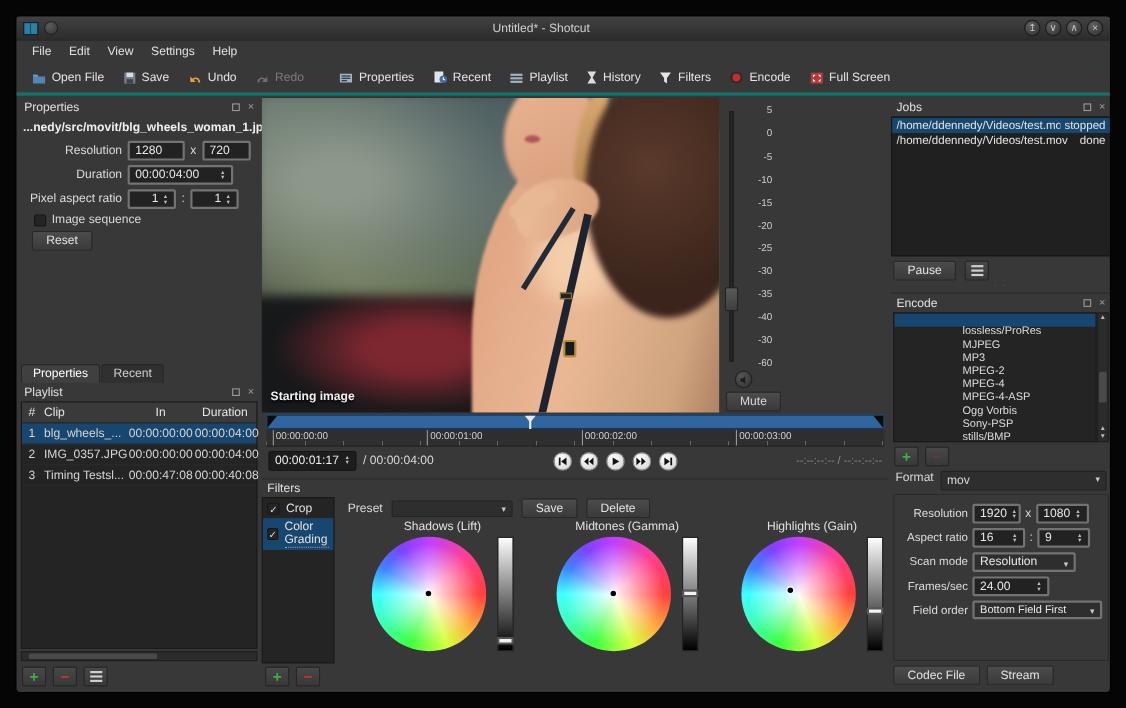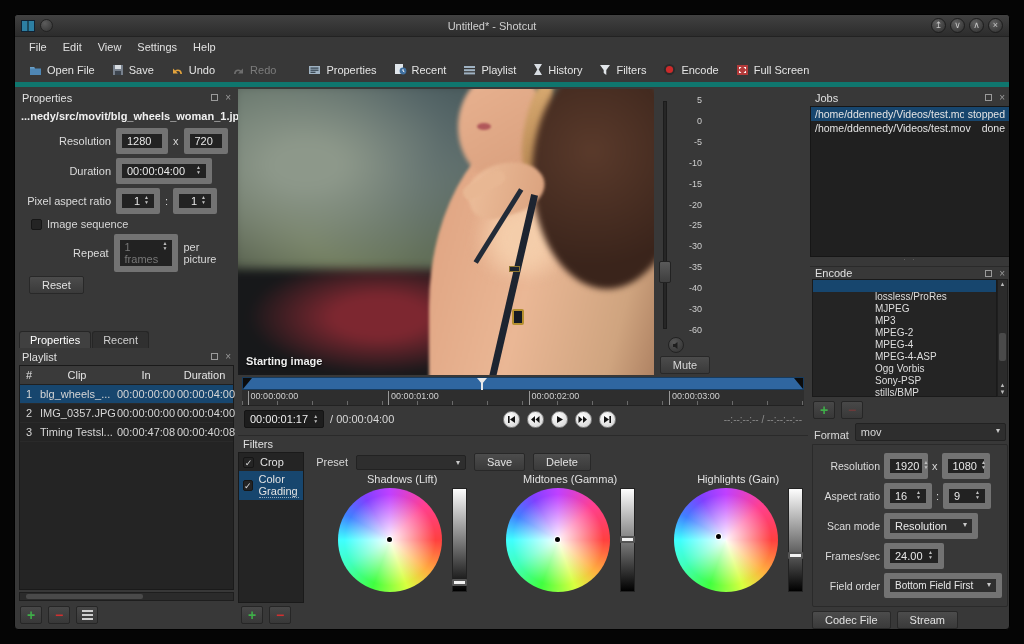--- a/index.html
+++ b/index.html
@@ -8,30 +8,30 @@
   
   .titlebar{height:22px;background:linear-gradient(#414141,#2c2c2c);display:flex;align-items:center;padding:0 6px;gap:5px;border-bottom:1px solid #222}
   .appicon{width:14px;height:12px;background:linear-gradient(90deg,#2d7fa3 0 45%,#1b4a5e 45% 55%,#2d7fa3 55%);border:1px solid #123}
   .tb-circle{width:13px;height:13px;border-radius:50%;background:radial-gradient(circle at 35% 30%,#5c5c5c,#323232);border:1px solid #222}
   .title{flex:1;text-align:center;color:#cfcfcf}
   .winbtns{display:flex;gap:4px}
   .winbtn{width:15px;height:15px;border-radius:50%;background:radial-gradient(circle at 35% 30%,#606060,#2e2e2e);border:1px solid #1d1d1d;color:#c5c5c5;font-size:9px;line-height:13px;text-align:center}
   
   .menubar{height:20px;display:flex;align-items:center;padding-left:6px;background:#383838}
   .menu-item{padding:2px 8px;color:#e0e0e0}
-  .toolbar{height:30px;display:flex;align-items:center;gap:1px;padding:0 6px;background:#383838;border-bottom:5px solid #0f766e}
+  .toolbar{height:30px;display:flex;align-items:center;gap:1px;padding:0 6px;background:#383838;border-bottom:3px solid #0f766e}
   .tbtn{display:flex;align-items:center;gap:5px;padding:4px 8px;color:#e4e4e4;border-radius:2px}
   .tbtn.disabled{color:#7c7c7c}
   .tbtn svg{display:block}
   
   .dock-header{height:17px;display:flex;align-items:center;padding:0 5px;color:#e0e0e0}
   .dock-title{flex:1}
   .float-ico{width:7px;height:7px;border:1px solid #9a9a9a;display:inline-block;margin-left:7px}
   .close-ico{color:#9a9a9a;font-size:10px;margin-left:7px;line-height:7px}
-  .fld{background:#222;border:6px solid #737373;border-radius:2px;color:#e8e8e8;padding:1px 5px;display:inline-flex;align-items:flex-start;gap:4px}
+  .fld{background:#222;border:2px solid #737373;border-radius:2px;color:#e8e8e8;padding:1px 5px;display:inline-flex;align-items:flex-end;gap:4px}
   .fld .sp{display:inline-flex;flex-direction:column;font-size:5px;line-height:5px;color:#c0c0c0}
   .btn{background:linear-gradient(#4c4c4c,#3a3a3a);border:1px solid #282828;border-radius:2px;padding:2px 12px;color:#e2e2e2;display:inline-block;text-align:center}
   .sel{background:#17466e !important;color:#fff}
   .sqbtn{width:22px;height:18px;background:linear-gradient(#484848,#383838);border:1px solid #262626;border-radius:2px;display:inline-flex;align-items:center;justify-content:center;font-weight:bold}
   .plus{color:#3fae49;font-size:14px}
   .minus{color:#d03030;font-size:14px}
   .minus.dim{color:#6b3a3a}
   .hamb{display:inline-flex;flex-direction:column;gap:2px}
   .hamb i{width:11px;height:2px;background:#cfcfcf;display:block}
   .ddarrow{color:#c9c9c9;font-size:8px;margin-left:auto}
@@ -141,21 +141,21 @@
   
   .encode-dock{flex:1;display:flex;flex-direction:column;margin-top:4px;border-top:1px solid #2a2a2a;min-height:0}
   .presets-label{padding:3px 5px;color:#e0e0e0}
   .preset-listwrap{display:flex;margin:0 2px;height:118px}
   .preset-list{flex:1;background:#242424;border:1px solid #1a1a1a;overflow:hidden;padding-left:0}
   .preset-item{padding:12px 4px 0 62px;height:10.7px;line-height:10.7px;font-size:10px;color:#dedede;white-space:nowrap}
   .preset-item.sel{padding-left:62px}
   .vscroll{width:11px;background:#2b2b2b;border:1px solid #1e1e1e;position:relative}
   .vscroll .handle{position:absolute;left:1px;right:1px;top:46%;height:24%;background:#4a4a4a;border-radius:2px}
   .vscroll .arr{position:absolute;left:0;right:0;text-align:center;font-size:6px;color:#bbb}
-  .fmt-row{display:flex;align-items:flex-end;gap:6px;padding:3px 4px}
+  .fmt-row{display:flex;align-items:flex-start;gap:6px;padding:3px 4px}
   .fmt-dd{flex:1;background:#2e2e2e;border:1px solid #222;border-radius:2px;padding:2px 5px;display:flex}
   .enc-tabs{display:flex;gap:1px;padding:3px 3px 0 3px}
   .enc-fields{flex:1;border:1px solid #2a2a2a;border-radius:0 2px 2px 2px;margin:0 2px;padding:4px 2px}
   .erow{display:flex;align-items:center;gap:4px;margin:4px 1px}
   .elabel{width:64px;text-align:right;color:#dcdcdc;font-size:10.5px;flex-shrink:0}
   .enc-btnrow{display:flex;gap:6px;padding:4px 2px}
   .split-h{height:5px;display:flex;align-items:center;justify-content:center;color:#666;font-size:8px;letter-spacing:2px}
 </style>
 </head>
 <body>
@@ -310,49 +310,38 @@
                 <span>▲</span>
                 <span>▼</span>
               </span>
             </span>
         </div>
         <div class="prow" style="margin-left:14px">
           <span class="check"></span>
           <span>Image sequence</span>
         </div>
         <div class="prow">
-          <span class="plabel">Repeat</span>
-          <span class="fld" style="width:66px;color:#777">
-              <span style="flex:1">1 frames</span>
-              <span class="sp">
-                <span>▲</span>
-                <span>▼</span>
-              </span>
-            </span>
-          <span>per picture</span>
-        </div>
-        <div class="prow">
           <span class="btn" style="margin-left:10px">Reset</span>
         </div>
       </div>
 
       <div class="tabrow">
         <span class="tab active">Properties</span>
         <span class="tab">Recent</span>
       </div>
 
       <div class="dock-header">
         <span class="dock-title">Playlist</span>
         <span class="float-ico"></span>
         <span class="close-ico">×</span>
       </div>
       <div class="pl-table">
         <div class="pl-headrow">
           <span class="c-num">#</span>
-          <span class="c-clip" style="text-align:center">Clip</span>
+          <span class="c-clip" style="text-align:left">Clip</span>
           <span class="c-in">In</span>
           <span class="c-dur">Duration</span>
         </div>
         <div class="pl-row sel">
           <span class="c-num">1</span>
           <span class="c-clip">blg_wheels_...</span>
           <span class="c-in">00:00:00:00</span>
           <span class="c-dur">00:00:04:00</span>
         </div>
         <div class="pl-row">
@@ -570,20 +559,30 @@
         <div class="jobs-list">
           <div class="job-row sel">
             <span class="job-file">/home/ddennedy/Videos/test.mov</span>
             <span class="job-status">stopped</span>
           </div>
           <div class="job-row">
             <span class="job-file">/home/ddennedy/Videos/test.mov</span>
             <span class="job-status">done</span>
           </div>
         </div>
+        <div class="jobs-btnrow">
+          <span class="btn">Pause</span>
+          <span class="sqbtn">
+              <span class="hamb">
+                <i></i>
+                <i></i>
+                <i></i>
+              </span>
+            </span>
+        </div>
       </div>
 
       <div class="split-h">· ·</div>
 
       <div class="encode-dock">
         <div class="dock-header">
           <span class="dock-title">Encode</span>
           <span class="float-ico"></span>
           <span class="close-ico">×</span>
         </div>
@@ -662,21 +661,21 @@
           </div>
           <div class="erow">
             <span class="elabel">Scan mode</span>
             <span class="fld" style="width:94px;background:#2e2e2e">
                 <span style="flex:1">Resolution</span>
                 <span class="ddarrow">▾</span>
               </span>
           </div>
           <div class="erow">
             <span class="elabel">Frames/sec</span>
-            <span class="fld" style="width:60px">
+            <span class="fld" style="width:70px">
                 <span style="flex:1">24.00</span>
                 <span class="sp">
                   <span>▲</span>
                   <span>▼</span>
                 </span>
               </span>
           </div>
           <div class="erow">
             <span class="elabel">Field order</span>
             <span class="fld" style="width:118px;background:#2e2e2e;font-size:10px">

